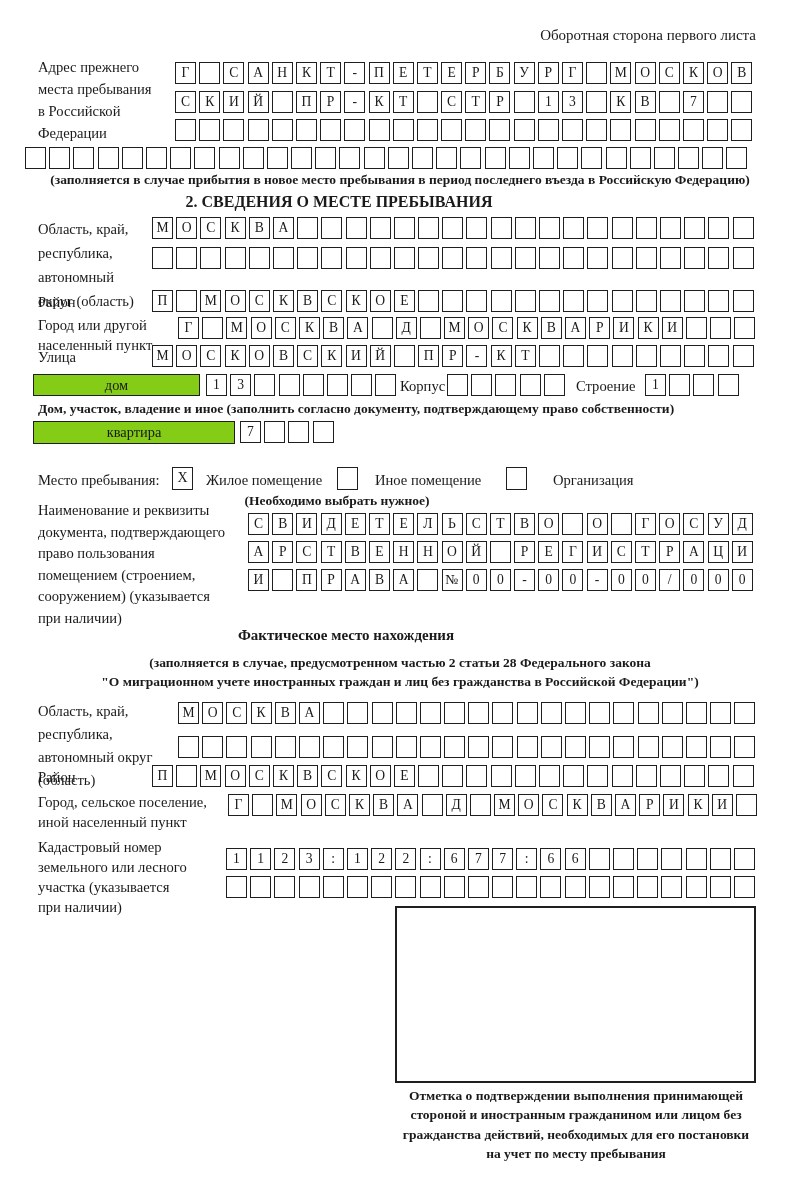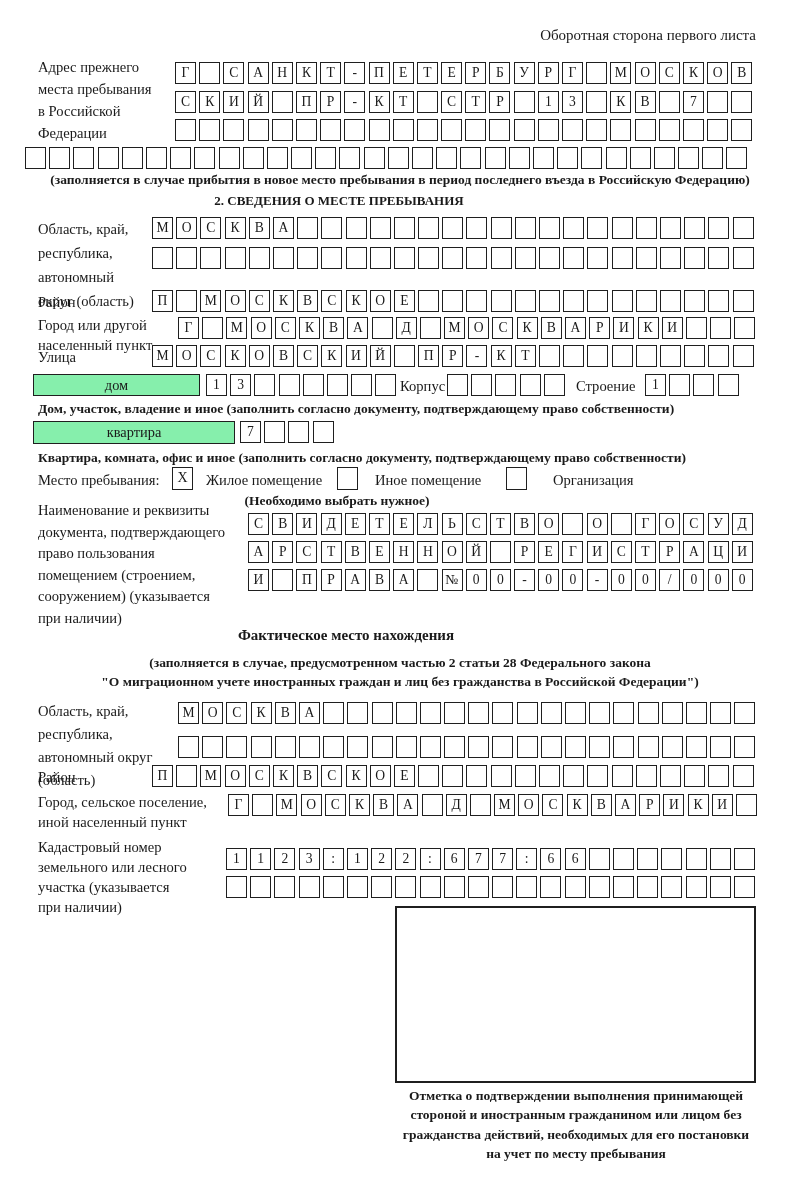--- a/index.html
+++ b/index.html
@@ -5,21 +5,21 @@
   html,body{margin:0;padding:0;background:#fff;}
   .page{position:relative;width:800px;height:1180px;background:#ffffff;overflow:hidden;
         font-family:"Liberation Serif","DejaVu Serif",serif;color:#1a1a1a;}
   .abs{position:absolute;}
   .lines{white-space:pre-line;line-height:22px;font-size:14.6px;}
   .crow{position:absolute;display:flex;gap:3.2px;}
   .cell{width:21px;height:22px;box-sizing:border-box;border:1.6px solid #1f1f1f;
         display:flex;align-items:center;justify-content:center;
         font-size:13.6px;background:#fff;flex:0 0 auto;}
   .wbox{position:absolute;box-sizing:border-box;border:1.6px solid #1f1f1f;
-        display:flex;align-items:center;justify-content:center;font-size:14.4px;background:#86efac;}
+        display:flex;align-items:center;justify-content:center;font-size:14.4px;background:#84cc16;}
   .cbox{position:absolute;width:21px;height:23px;box-sizing:border-box;border:1.6px solid #1f1f1f;
         text-align:center;line-height:20px;font-size:14px;background:#fff;}
   .lbl{font-size:14.6px;line-height:22px;}
   .cap{font-size:13.5px;font-weight:bold;}
   .center{text-align:center;}
   .bold{font-weight:bold;}
   .stamp{position:absolute;box-sizing:border-box;border:2px solid #1f1f1f;background:#fff;}
 </style>
 </head>
 <body>
@@ -137,21 +137,21 @@
       <span class="cell"></span>
       <span class="cell"></span>
       <span class="cell"></span>
       <span class="cell"></span>
       <span class="cell"></span>
       <span class="cell"></span>
       <span class="cell"></span>
     </div>
   <div class="abs cap center" style="left:0;top:172px;width:800px;">(заполняется в случае прибытия в новое место пребывания в период последнего въезда в Российскую Федерацию)</div>
 
-  <div class="abs center bold" style="left:0;top:193px;width:678px;font-size:13px;">2. СВЕДЕНИЯ О МЕСТЕ ПРЕБЫВАНИЯ</div>
+  <div class="abs center bold" style="left:0;top:193px;width:678px;font-size:16px;">2. СВЕДЕНИЯ О МЕСТЕ ПРЕБЫВАНИЯ</div>
 
   <div class="abs lines" style="left:38px;top:217px;line-height:24px;">Область, край,
 республика,
 автономный
 округ (область)</div>
   <div class="crow" style="left:152px;top:217px;">
       <span class="cell">М</span>
       <span class="cell">О</span>
       <span class="cell">С</span>
       <span class="cell">К</span>
@@ -324,21 +324,20 @@
 
   <div class="wbox" style="left:33px;top:421px;width:202px;height:23px;">
     <span>квартира</span>
   </div>
   <div class="crow" style="left:240px;top:421px;">
       <span class="cell">7</span>
       <span class="cell"></span>
       <span class="cell"></span>
       <span class="cell"></span>
     </div>
-  <div class="abs cap" style="left:38px;top:450px;">Квартира, комната, офис и иное (заполнить согласно документу, подтверждающему право собственности)</div>
 
   <div class="abs lbl" style="left:38px;top:469px;">Место пребывания:</div>
   <div class="cbox" style="left:172px;top:467px;">X</div>
   <div class="abs lbl" style="left:206px;top:469px;">Жилое помещение</div>
   <div class="cbox" style="left:337px;top:467px;"></div>
   <div class="abs lbl" style="left:375px;top:469px;">Иное помещение</div>
   <div class="cbox" style="left:506px;top:467px;"></div>
   <div class="abs lbl" style="left:553px;top:469px;">Организация</div>
   <div class="abs cap center" style="left:237px;top:493px;width:200px;">(Необходимо выбрать нужное)</div>
 

